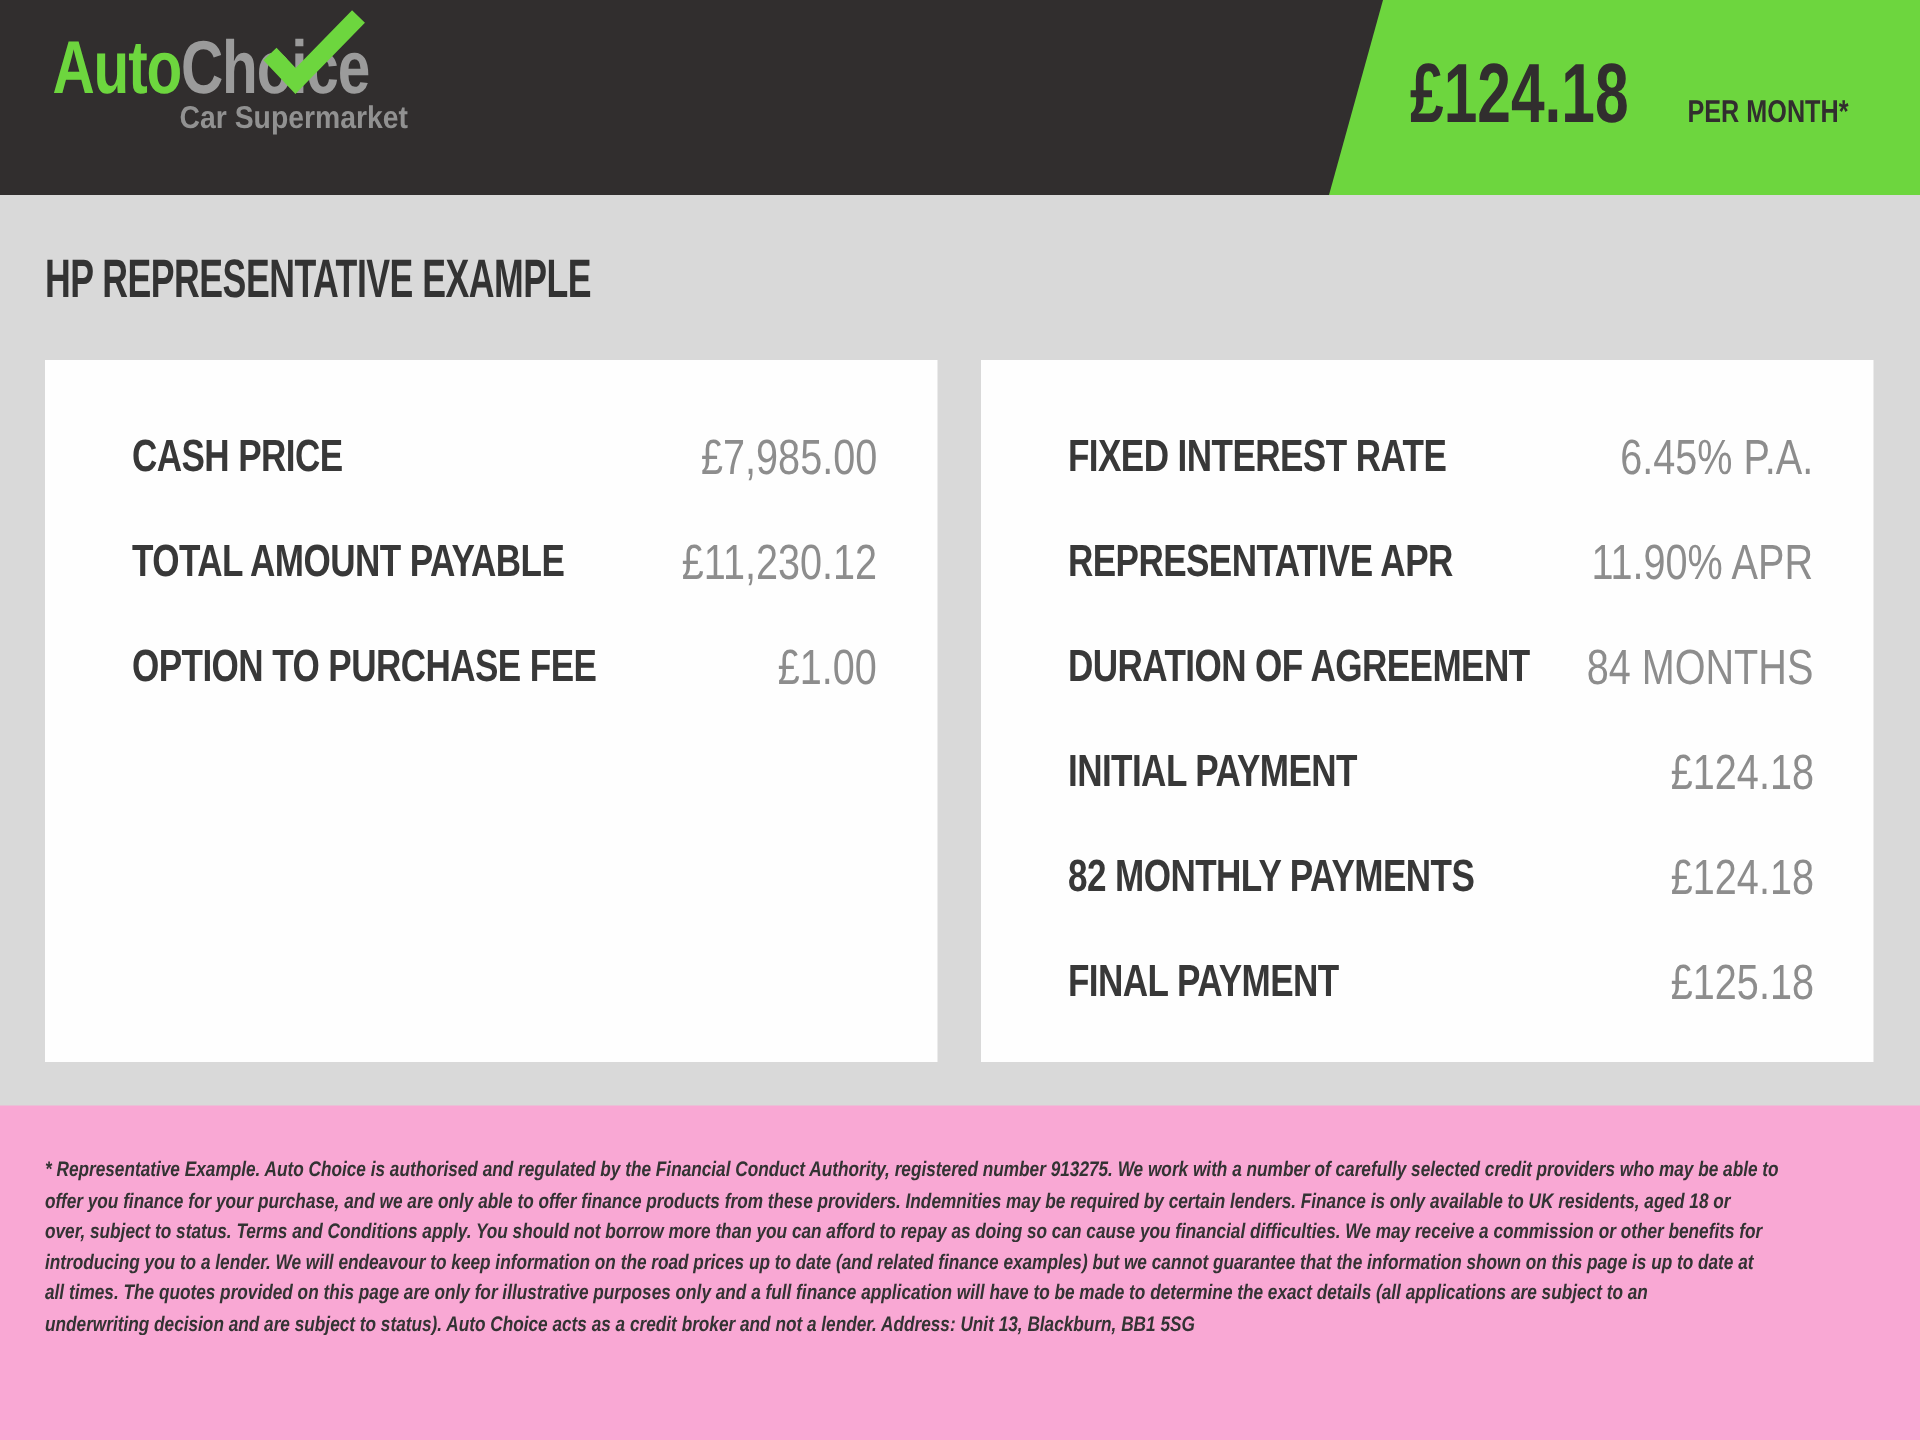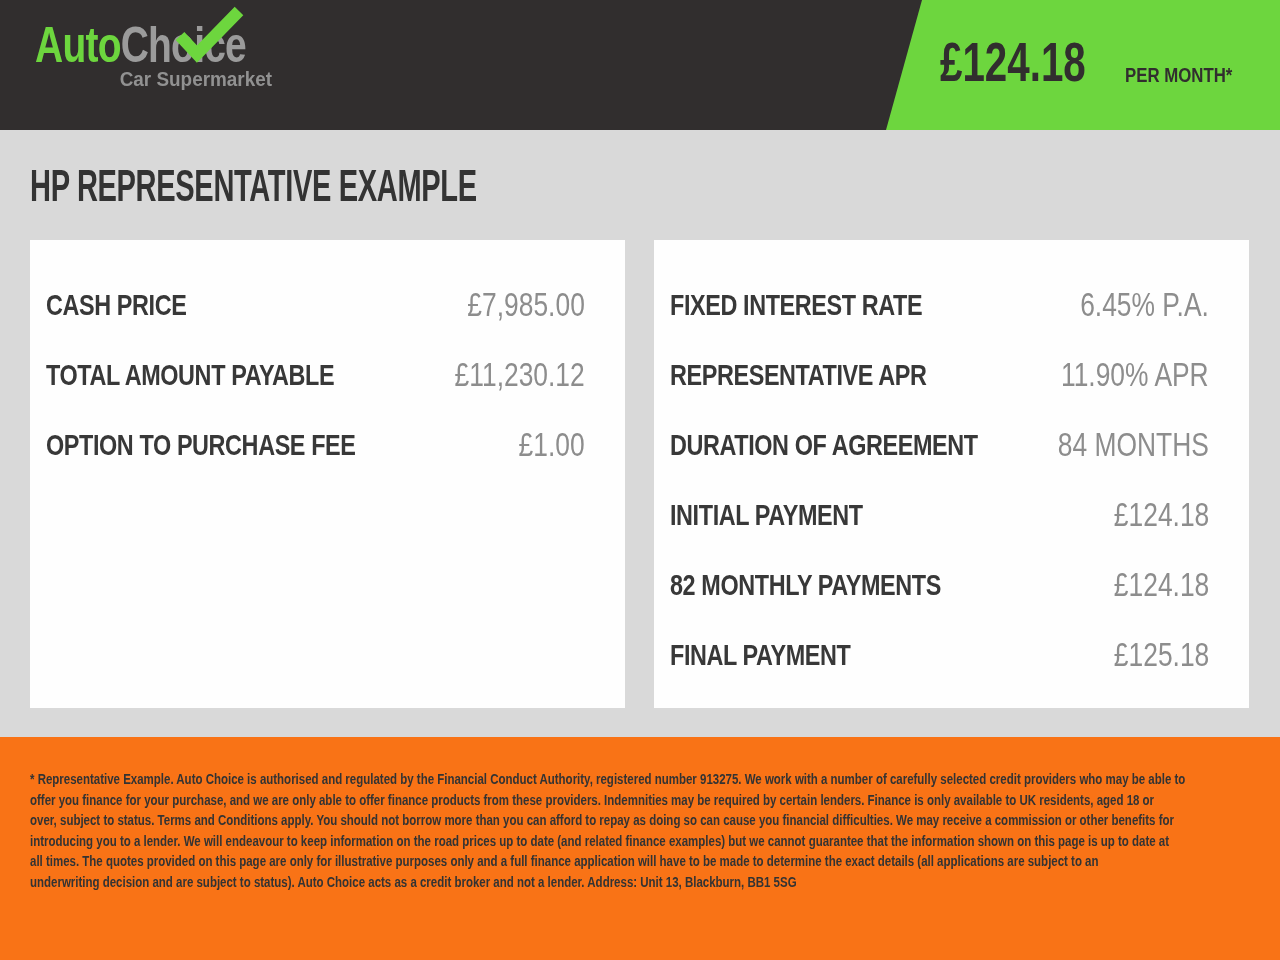--- a/index.html
+++ b/index.html
@@ -58,55 +58,56 @@
     position: absolute; left: 239px; top: 64px;
     font-size: 21px; font-weight: bold; line-height: 21px;
     color: var(--header-bg, #312E2E); white-space: nowrap;
     transform: scaleX(0.8); transform-origin: left center;
   }
 
   
   .main { width: 1280px; height: 607px; padding: 0 30px; }
   .page-title {
     padding-top: 42px;
-    font-size: 44px; font-weight: bold; line-height: 28px;
+    font-size: 36px; font-weight: bold; line-height: 28px;
     color: #333333; white-space: nowrap;
     letter-spacing: -0.5px;
   }
   .page-title .inner {
     display: inline-block;
     transform: scaleX(0.66); transform-origin: left center;
     white-space: nowrap;
   }
   .cards { display: flex; gap: 29px; margin-top: 40px; }
   .card {
     background: var(--card-bg, #FEFEFE);
     width: 595px; height: 468px;
-    padding: 30px 40px 18px 16px;
+    padding: 30px 40px 18px 58px;
   }
   .finance-row { position: relative; height: 70px; }
   .finance-label {
     position: absolute; left: 0; top: 50%;
     font-size: 30px; font-weight: bold; color: var(--label-text, #383838);
     white-space: nowrap; letter-spacing: -0.5px;
     transform: translateY(-50%) scaleX(0.78); transform-origin: left center;
   }
   .finance-value {
     position: absolute; right: 0; top: 50%;
     font-size: 33px; font-weight: normal; color: var(--value-text, #8D8D8D);
     white-space: nowrap;
     transform: translateY(-50%) scaleX(0.8); transform-origin: right center;
   }
 
   
   .footer {
     width: 1280px; height: 223px;
-    background: #f97316;
+    background: #f9a8d4;
     padding: 32px 30px 0 30px;
     overflow: hidden;
+    font-style: italic;
   }
   .disclaimer-line {
     font-size: 14px; font-weight: bold; line-height: 20.5px;
     color: #333333; white-space: nowrap;
     transform: scaleX(0.82); transform-origin: left center;
   }
 </style>
 </head>
 <body>
 

